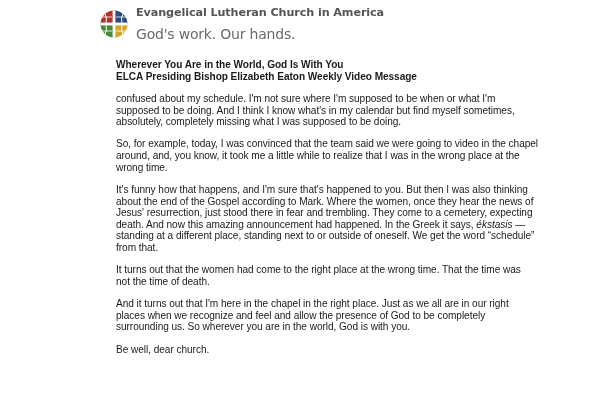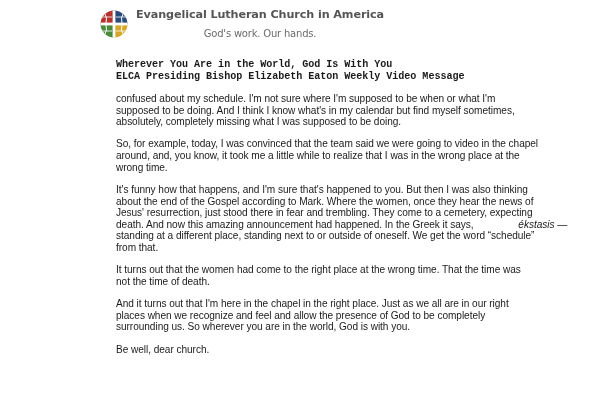--- a/index.html
+++ b/index.html
@@ -42,55 +42,52 @@
     .org-name {
       font-family: "DejaVu Sans", sans-serif;
       font-size: 11.2px;
       font-weight: bold;
       color: #555555;
       letter-spacing: -0.1px;
       white-space: nowrap;
     }
     .org-tagline {
       font-family: "DejaVu Sans", sans-serif;
-      font-size: 10px;
+      font-size: 14px;
       color: #6b6b6b;
       margin-top: 9px;
       letter-spacing: -0.2px;
       white-space: nowrap;
-      text-align: center;
     }
     .doc {
       position: absolute;
       left: 116px;
       top: 59px;
       width: 420px;
       font-size: 10.1px;
       line-height: 11.6px;
       letter-spacing: -0.05px;
     }
     .title-block {
       font-weight: bold;
       line-height: 12px;
       margin: 0 0 10px 0;
     }
     .title-line {
       display: block;
       white-space: nowrap;
-      font-family: Liberation Mono, monospace;
     }
     .para {
       margin: 0 0 10.7px 0;
     }
     .line {
       display: block;
       white-space: nowrap;
     }
     em {
-      margin-left: 42px;
     }
   </style>
 </head>
 <body>
 
 <div class="page">
 
   <div class="header">
     <svg class="logo-mark" viewBox="0 0 28 28">
       <defs>

